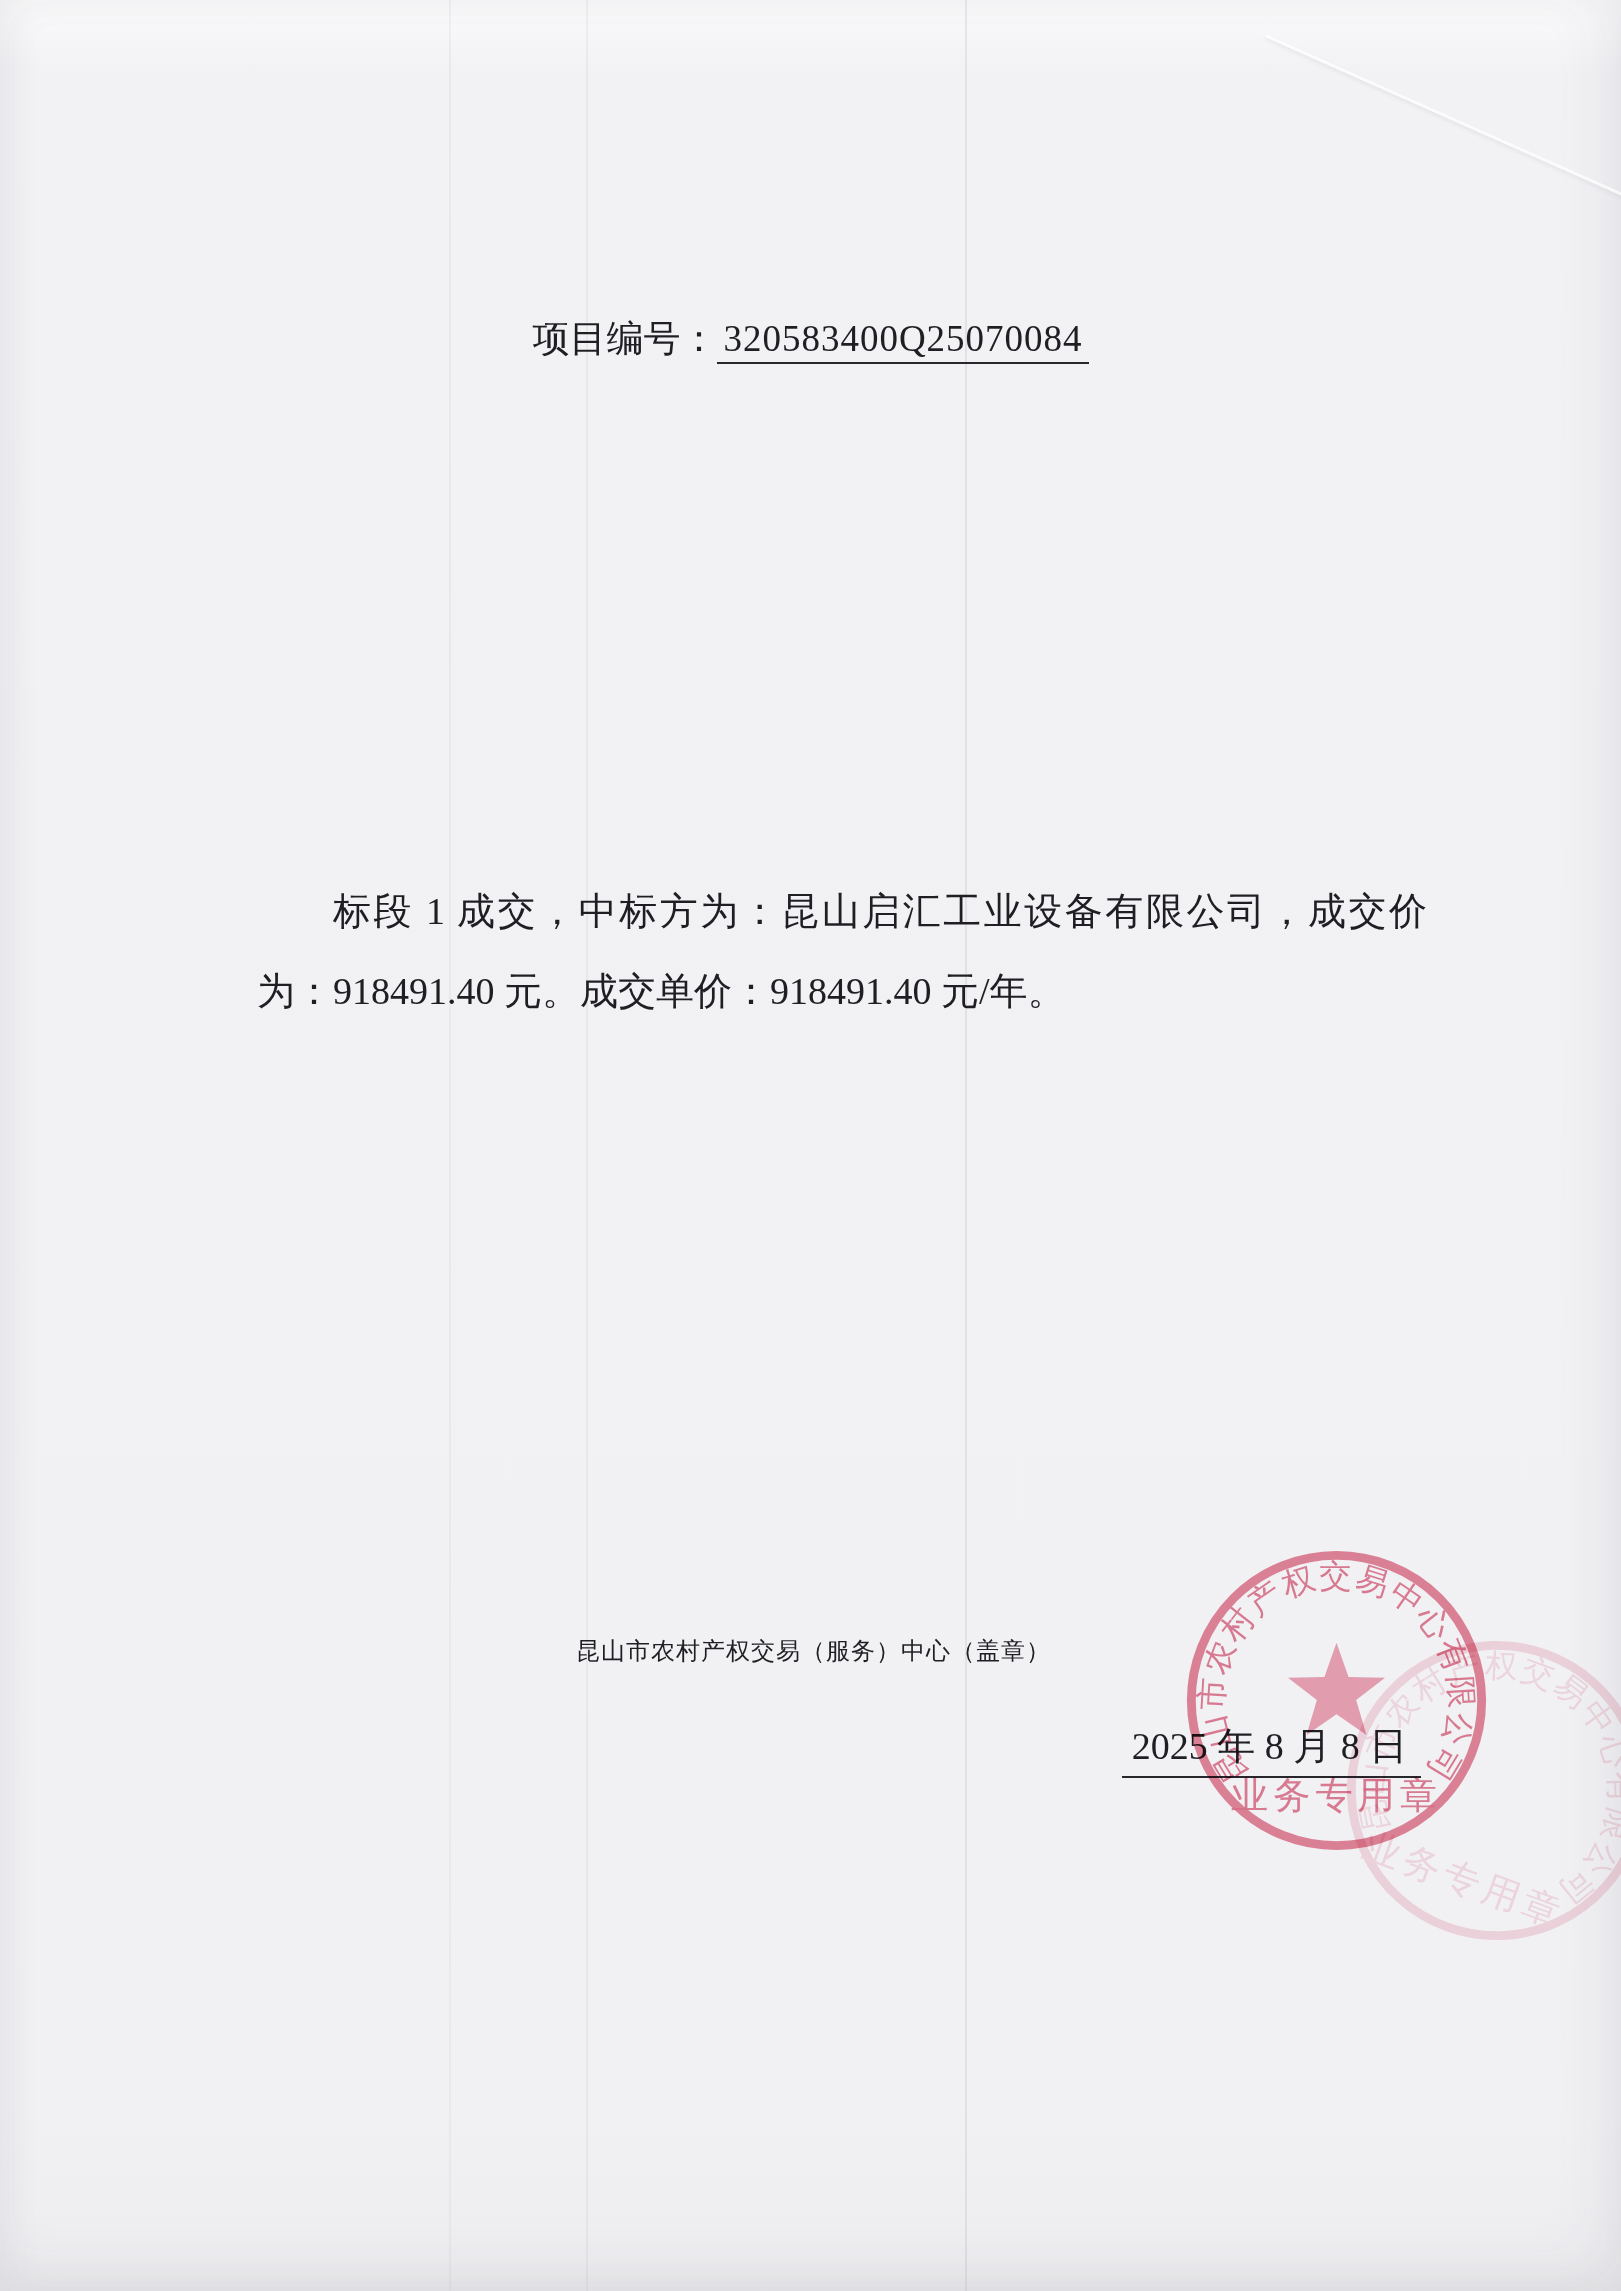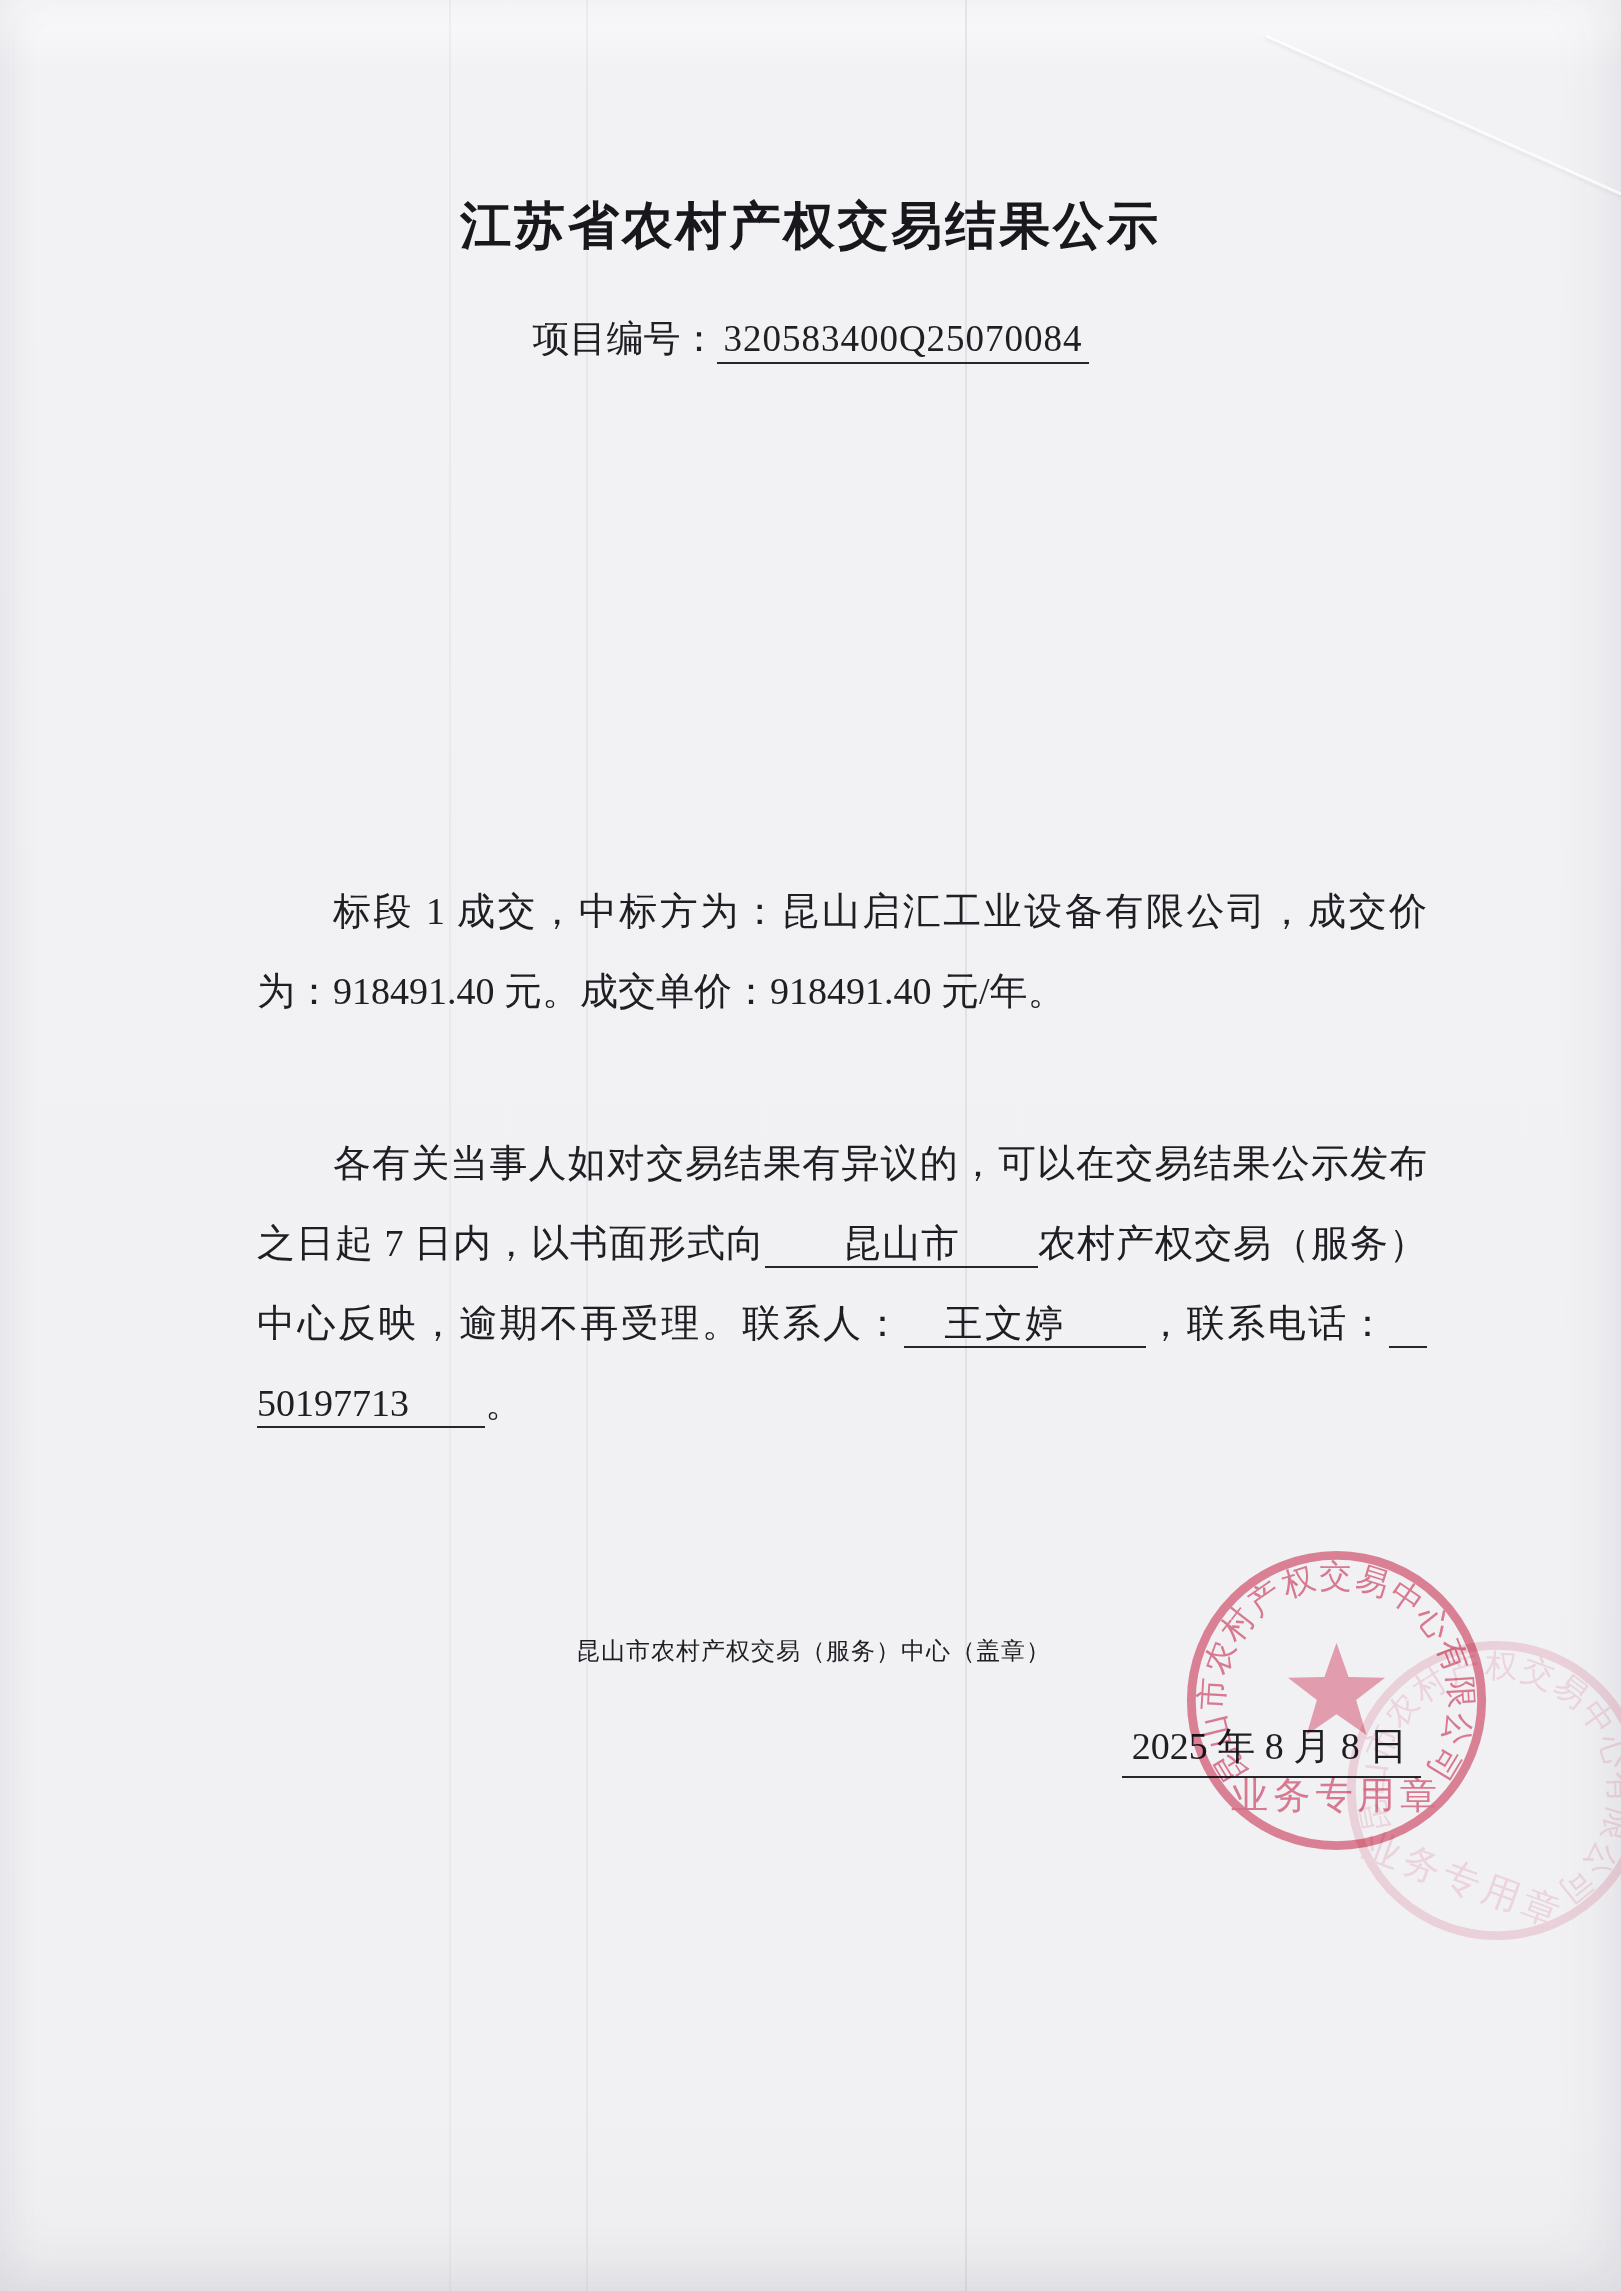--- a/index.html
+++ b/index.html
@@ -78,30 +78,28 @@
 </head>
 <body>
 
 <div class="paper">
 
   <div class="fold f1"></div>
   <div class="fold f2"></div>
   <div class="fold f3"></div>
   <div class="crease-tr"></div>
 
-  <div class="title">江苏省农村产权交易结果公示</div>
 
   <div class="project-line">
     <span class="lbl">项目编号：</span><span class="num">320583400Q25070084</span>
   </div>
 
 
   <div class="para p2"><span>标段 1 成交，中标方为：昆山启汇工业设备有限公司，成交价为：918491.40 元。成交单价：918491.40 元/年。</span></div>
 
-  <div class="para p3"><span>各有关当事人如对交易结果有异议的，可以在交易结果公示发布之日起 7 日内，以书面形式向</span><span class="u">　　昆山市　　</span><span>农村产权交易（服务）中心反映，逾期不再受理。联系人：</span><span class="u">　王文婷　　</span><span>，联系电话：</span><span class="u">　50197713　　</span><span>。</span></div>
 
   <div class="sig-org">昆山市农村产权交易（服务）中心（盖章）</div>
 
   <div class="sig-date">2025 年 8 月 8 日</div>
 
   <svg class="stamp main" width="461" height="461" viewBox="0 0 470 470">
     <defs>
       <path id="arcMain" d="M 140 301.6 A 116 116 0 1 1 330 301.6" fill="none"></path>
     </defs>
     <circle cx="235" cy="235" r="148" fill="none" stroke="#de5f7a" stroke-width="9" opacity="0.75"></circle>

